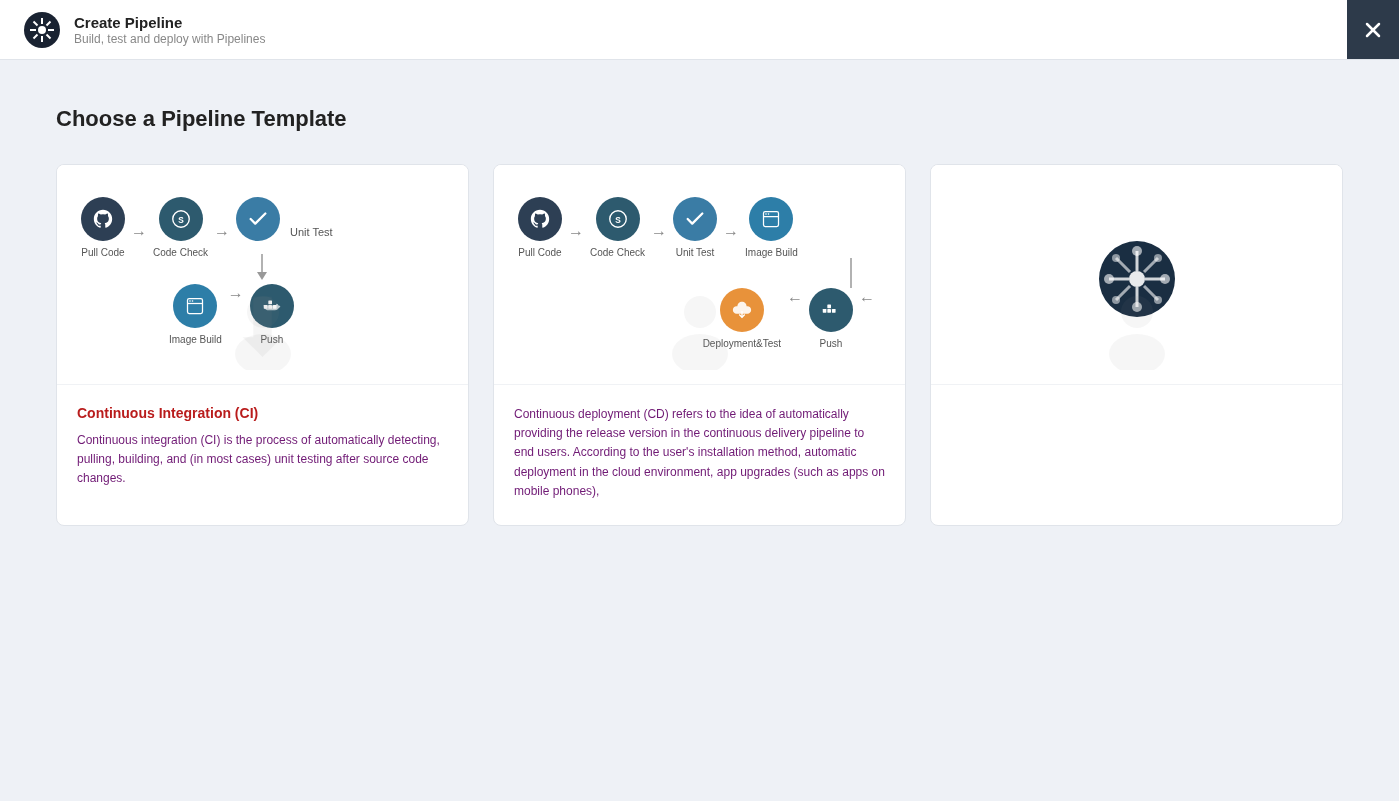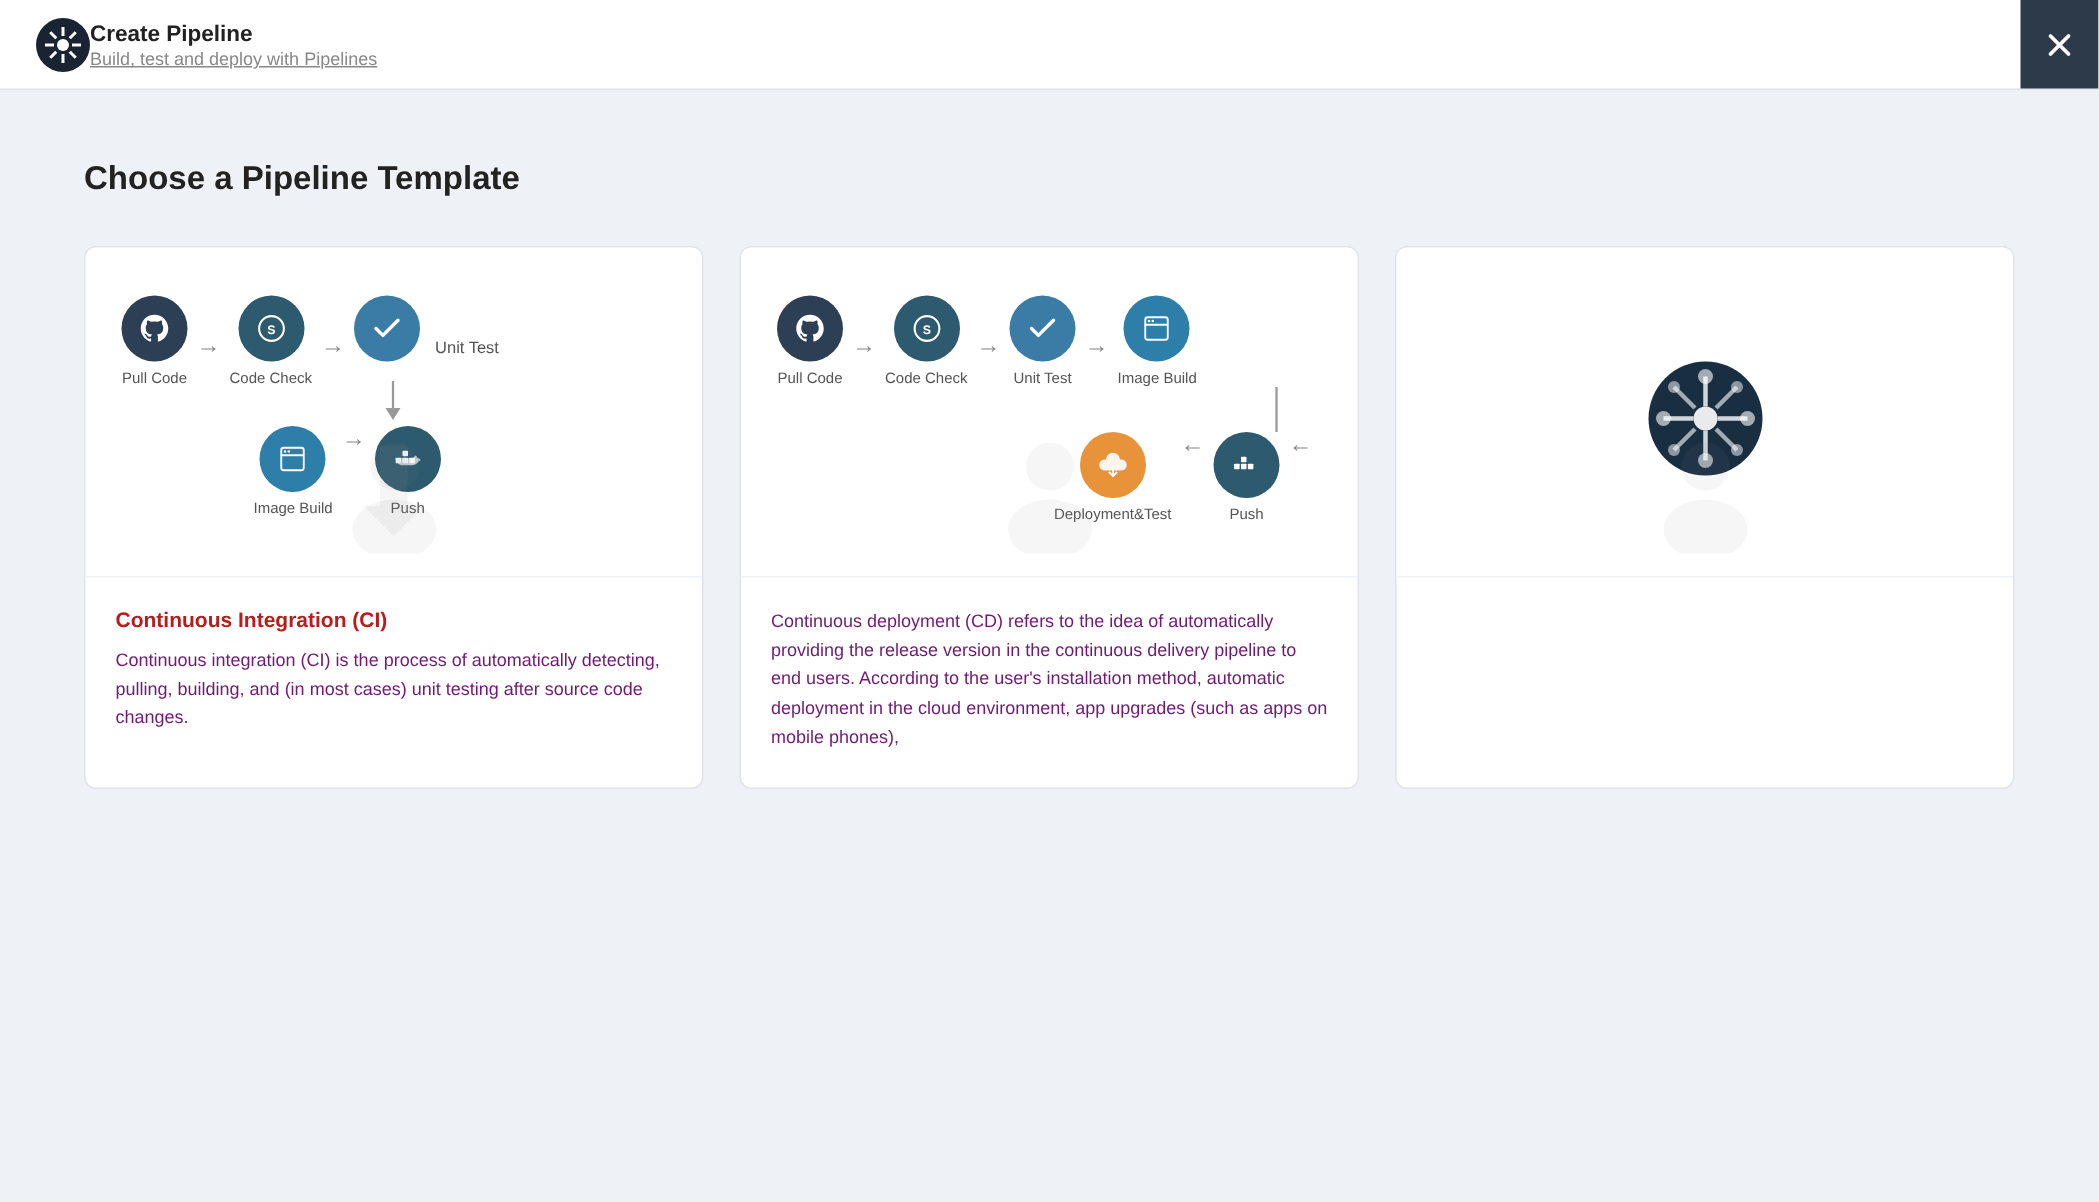--- a/index.html
+++ b/index.html
@@ -17,32 +17,31 @@
       padding: 0 24px;
       height: 60px;
       display: flex;
       align-items: center;
       justify-content: space-between;
       position: relative;
     }
     .header-left {
       display: flex;
       align-items: center;
-      gap: 0;
+      gap: 14px;
     }
     .header-title {
       font-size: 15px;
       font-weight: 600;
       color: #222;
       line-height: 1.3;
     }
     .header-subtitle {
       font-size: 12px;
       color: #888;
-      text-decoration: underline;
     }
     .close-btn {
       width: 32px;
       height: 32px;
       background: #2d3a4a;
       border: none;
       border-radius: 4px;
       cursor: pointer;
       display: flex;
       align-items: center;

